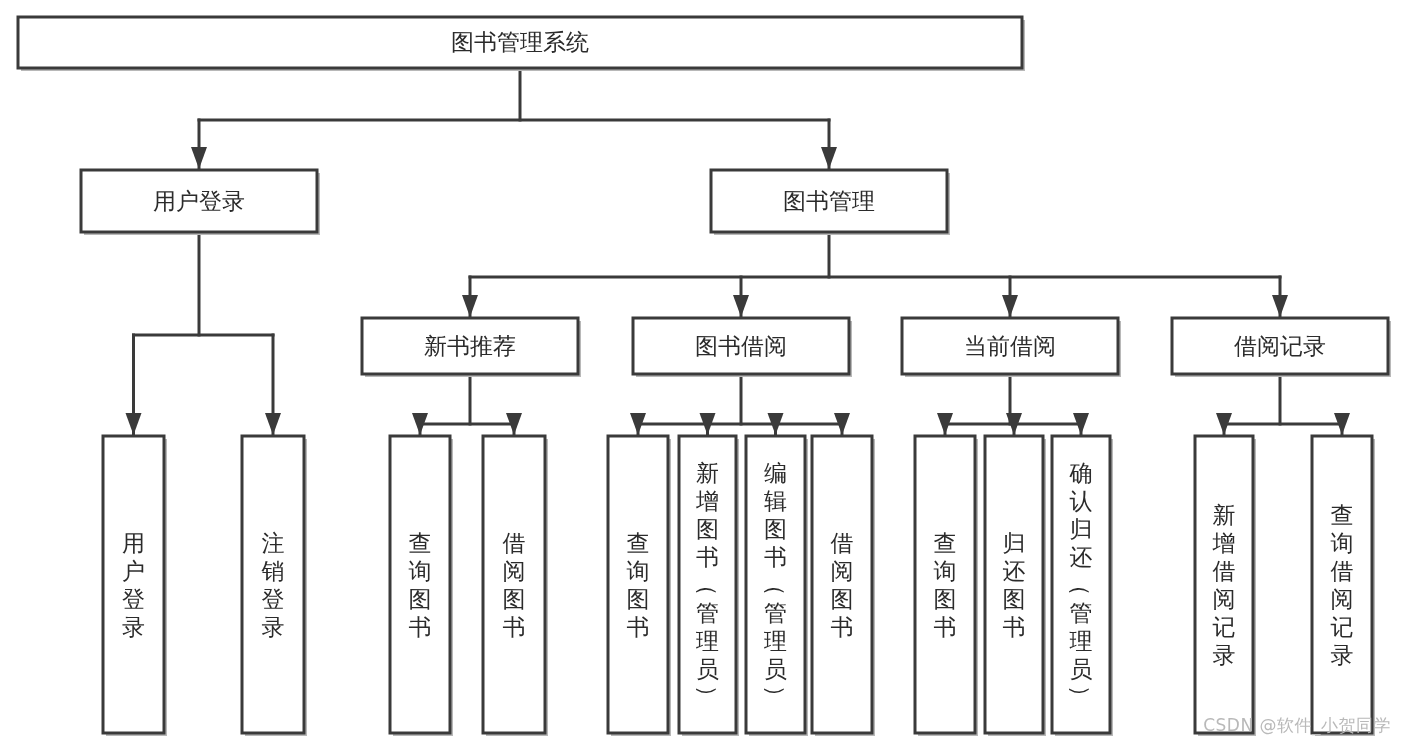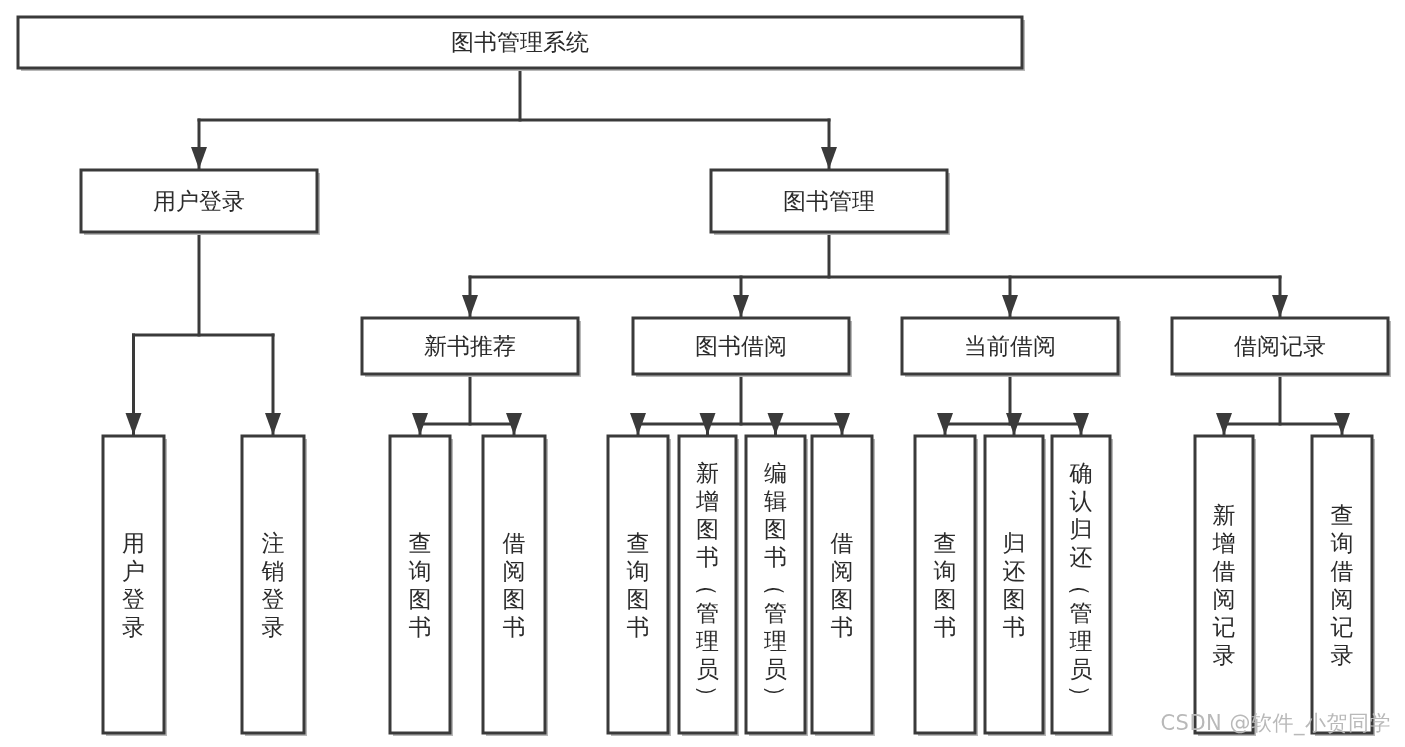--- a/index.html
+++ b/index.html
@@ -57,21 +57,21 @@
     font-family: "DejaVu Sans", "Liberation Sans", sans-serif;
     font-size: 23px;
     fill: #2b2b2b;
     text-anchor: middle;
   }
   .watermark {
     position: absolute;
     right: 14px;
     bottom: 6px;
     font-family: "DejaVu Sans", "Liberation Sans", sans-serif;
-    font-size: 21px;
+    font-size: 17px;
     color: #b9b9b9;
     white-space: nowrap;
     letter-spacing: 0.5px;
     pointer-events: none;
   }
 </style>
 </head>
 <body>
 
 <div id="diagram-root">

